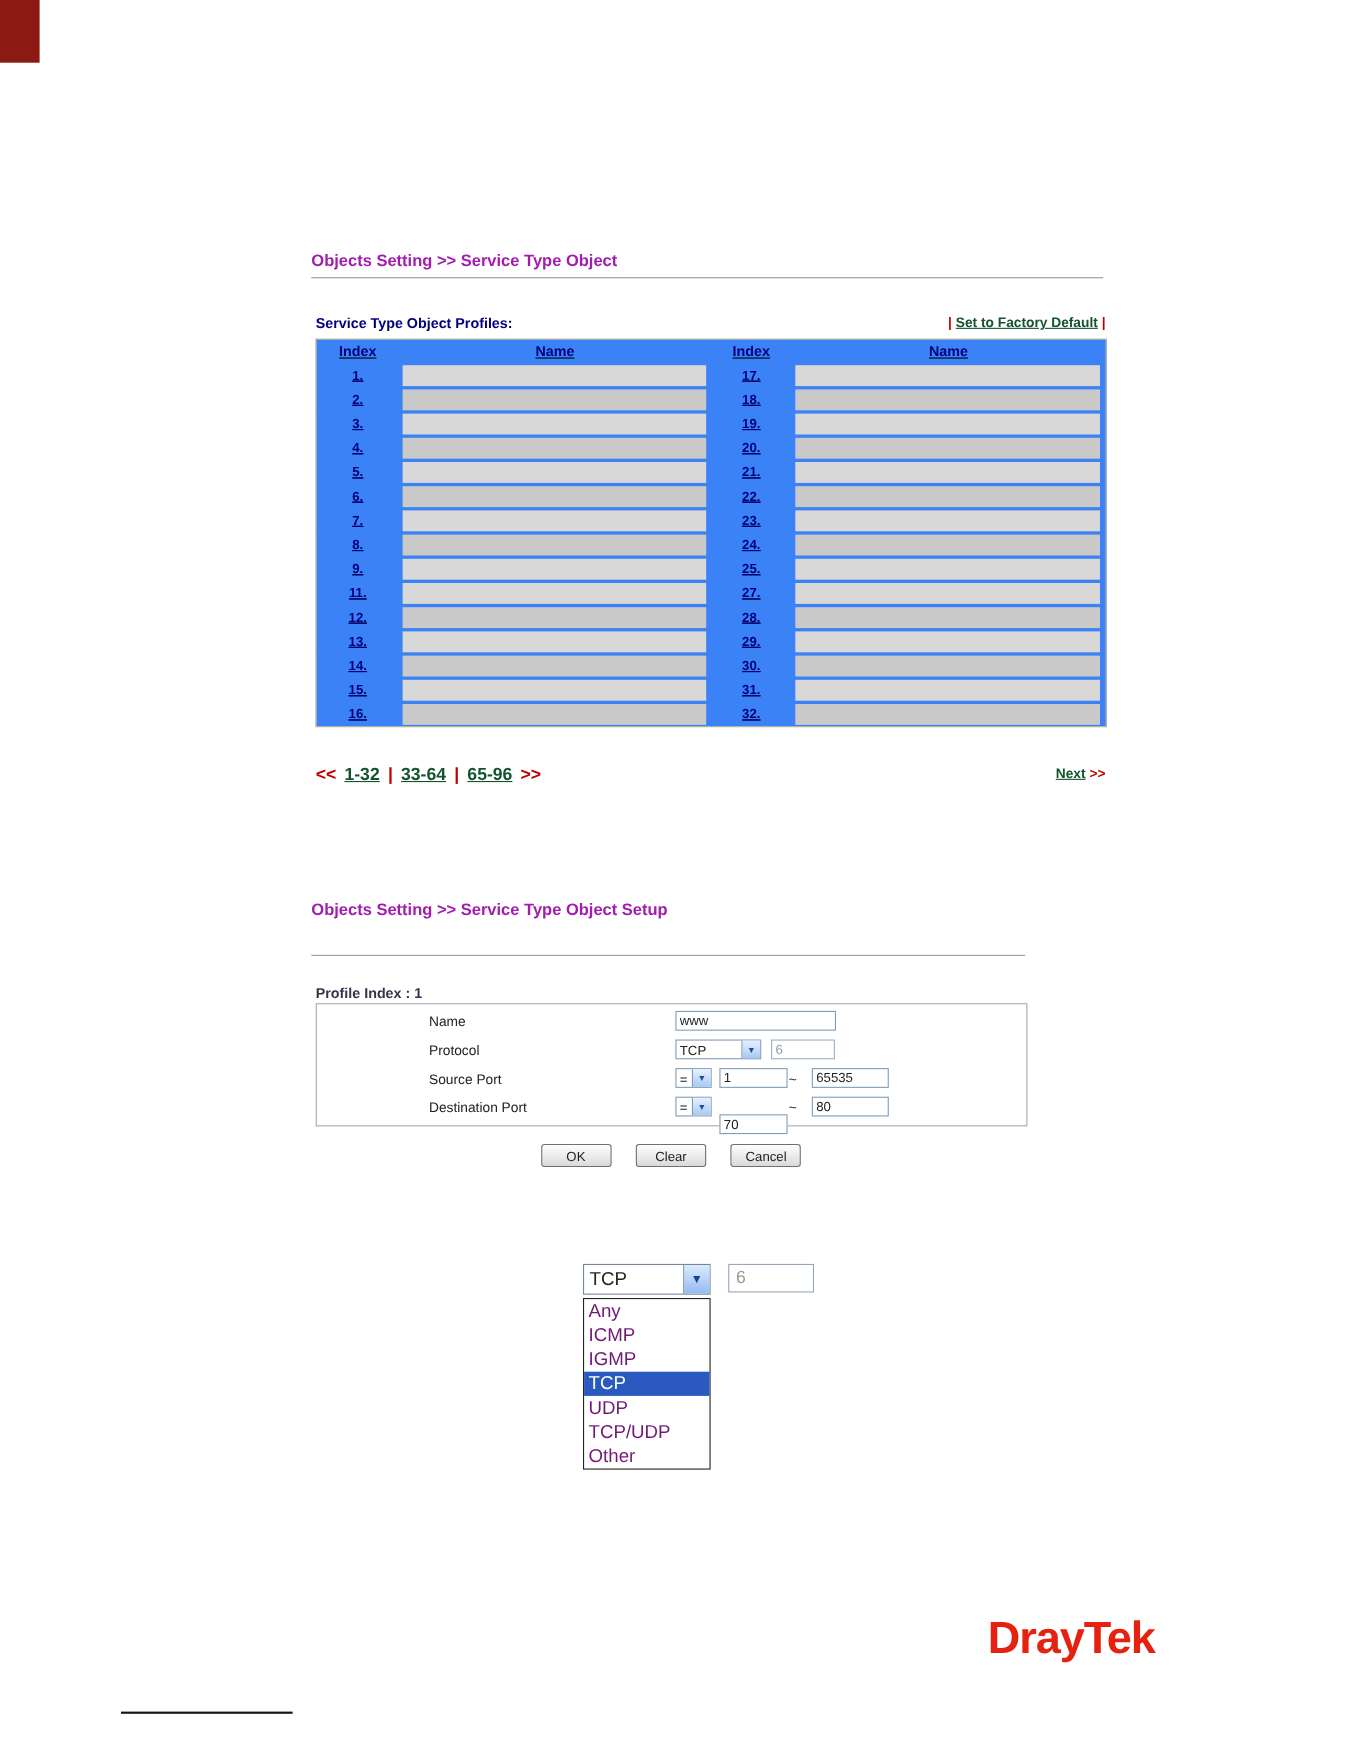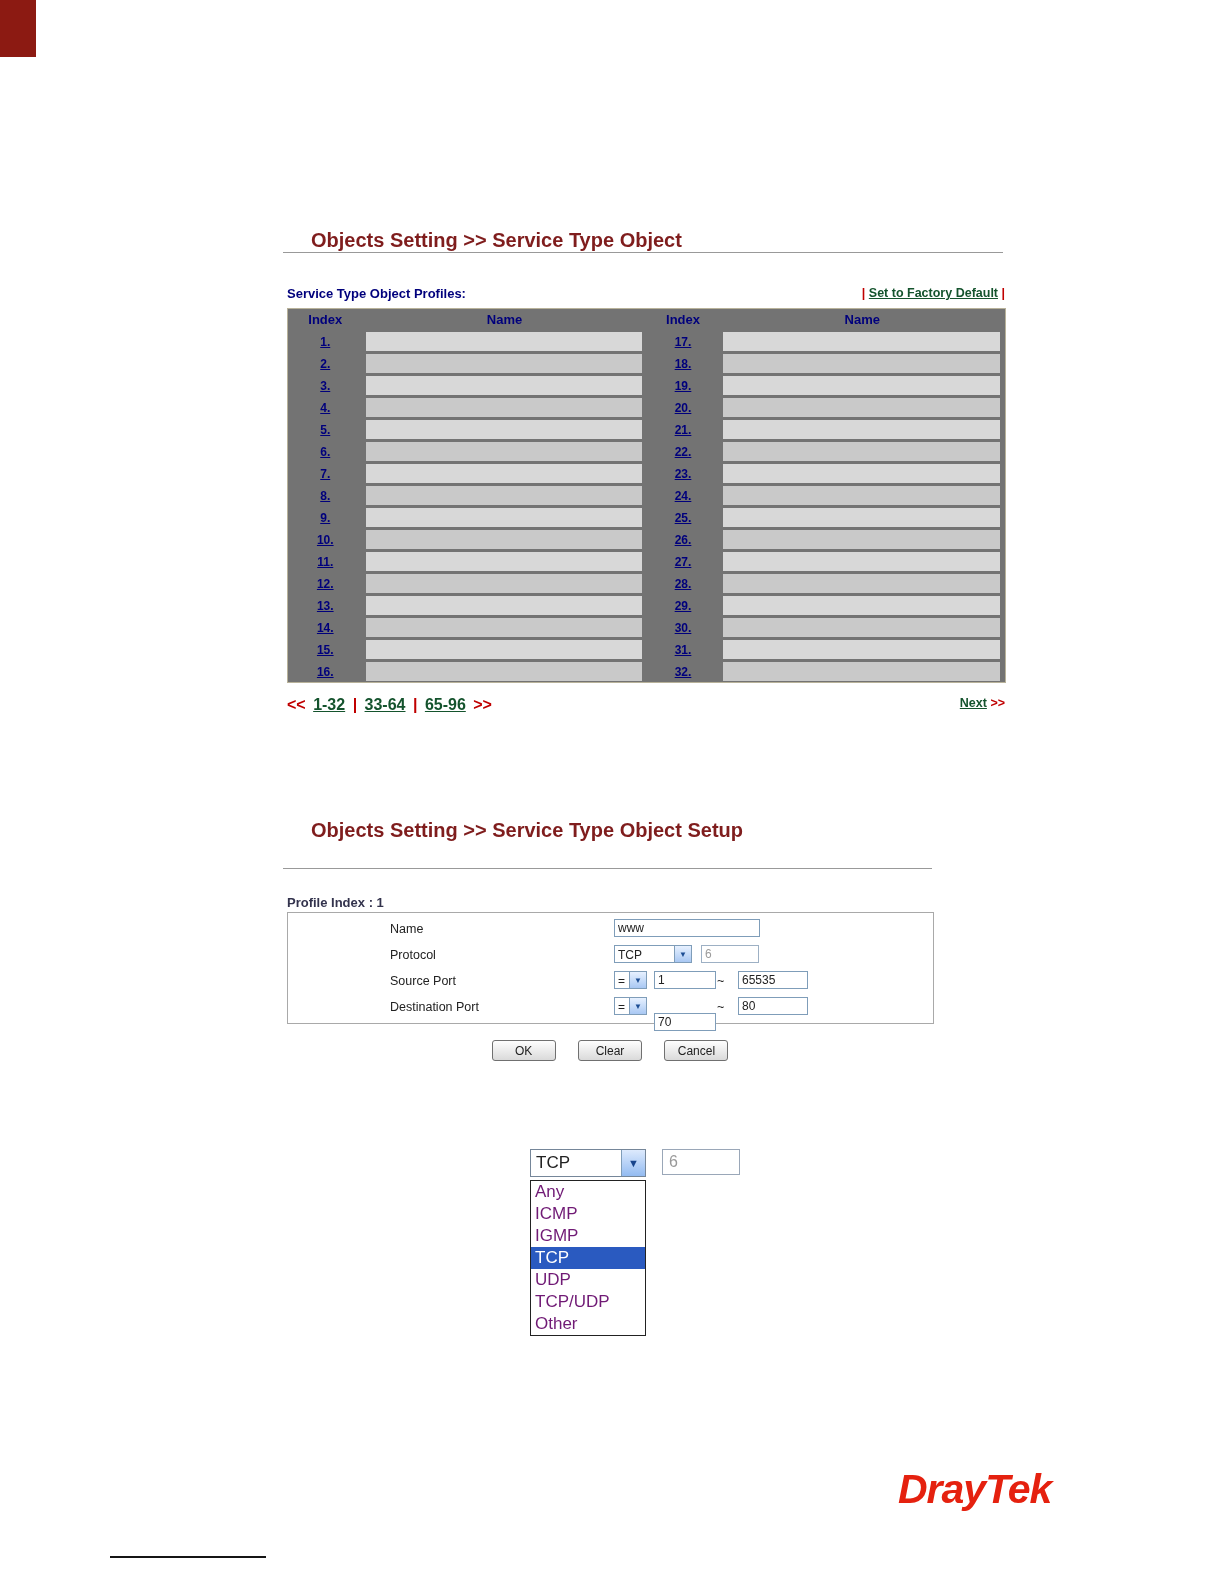--- a/index.html
+++ b/index.html
@@ -2,32 +2,32 @@
 <html><head>
 <meta charset="utf-8">
 <style>
   html,body{margin:0;padding:0;background:#fff;}
   .page{position:relative;width:1224px;height:1584px;background:#fff;
         font-family:"Liberation Sans",sans-serif;overflow:hidden;}
 
   .corner-block{position:absolute;left:0;top:0;width:36px;height:57px;background:#8c1a12;}
 
   
-  .sec-title{position:absolute;font-size:20px;font-weight:bold;color:#7f1d1d;white-space:nowrap;margin-left:28px;}
+  .sec-title{position:absolute;font-size:15px;font-weight:bold;color:#a21caf;white-space:nowrap;}
   .rule{position:absolute;height:1px;background:#999;}
 
   
   .prof-hdr{position:absolute;left:287px;top:286px;width:718px;font-size:13px;font-weight:bold;color:#00007c;}
   .factory-wrap{position:absolute;right:0;top:0;font-size:12.5px;}
   .red{color:#c00000;font-weight:bold;}
   a.navlink{color:#14532d;text-decoration:underline;cursor:pointer;font-weight:bold;}
 
   
   table.ptable{position:absolute;left:287px;top:308px;width:718px;border-collapse:collapse;
-               border:1px solid #b8b29a;background:#737373;table-layout:fixed;}
+               border:1px solid #b8b29a;background:#3b82f6;table-layout:fixed;text-decoration:underline;}
   .ptable th{font-size:13px;color:#00007c;height:21px;font-weight:bold;text-align:center;padding:0;}
   .ptable td{padding:0;height:22px;vertical-align:middle;}
   td.idx{text-align:center;}
   a.ilink{font-size:12px;font-weight:bold;color:#00007c;text-decoration:underline;cursor:pointer;}
   td.nc .bar{height:19px;margin:0 5px 0 3px;}
   .bar.l{background:#d8d8d8;}
   .bar.d{background:#c9c9c9;}
 
   
   .pagination{position:absolute;left:287px;top:696px;font-size:16px;font-weight:bold;}
@@ -60,21 +60,21 @@
   .zval{flex:1;font-size:17px;color:#222;padding:3px 0 0 5px;}
   .zarr{width:23px;background:linear-gradient(#ddeafd,#93bbf1);border-left:1px solid #7f9db9;
         color:#17448c;font-size:11px;display:flex;align-items:center;justify-content:center;}
   .zinput{position:absolute;left:662px;top:1149px;width:70px;height:24px;border:1px solid #9aa7b8;
           color:#999;font-size:16px;padding:0 0 0 6px;font-family:"Liberation Sans",sans-serif;background:#fff;}
   .zlist{position:absolute;left:530px;top:1180px;width:114px;border:1px solid #222;background:#fff;}
   .opt{height:22px;line-height:22px;font-size:17px;padding-left:4px;color:#701a75;cursor:default;}
   .opt.sel{background:#2a5ac0;color:#fff;}
 
   
-  .logo{position:absolute;left:898px;top:1466px;font-size:41px;font-weight:bold;font-style:italic;
+  .logo{position:absolute;left:898px;top:1466px;font-size:41px;font-weight:bold;
         color:#e5210f;letter-spacing:-1px;}
   .bline{position:absolute;left:110px;top:1556px;width:156px;height:2px;background:#151515;}
 </style>
 </head>
 <body>
 
 <div class="page">
 
   <div class="corner-block"></div>
 
@@ -190,30 +190,20 @@
           <td class="idx"><a class="ilink">9.</a></td>
           <td class="nc">
             <div class="bar l"></div>
           </td>
           <td class="idx"><a class="ilink">25.</a></td>
           <td class="nc">
             <div class="bar l"></div>
           </td>
         </tr>
         <tr>
-          <td class="idx"><a class="ilink">10.</a></td>
-          <td class="nc">
-            <div class="bar d"></div>
-          </td>
-          <td class="idx"><a class="ilink">26.</a></td>
-          <td class="nc">
-            <div class="bar d"></div>
-          </td>
-        </tr>
-        <tr>
           <td class="idx"><a class="ilink">11.</a></td>
           <td class="nc">
             <div class="bar l"></div>
           </td>
           <td class="idx"><a class="ilink">27.</a></td>
           <td class="nc">
             <div class="bar l"></div>
           </td>
         </tr>
         <tr>

